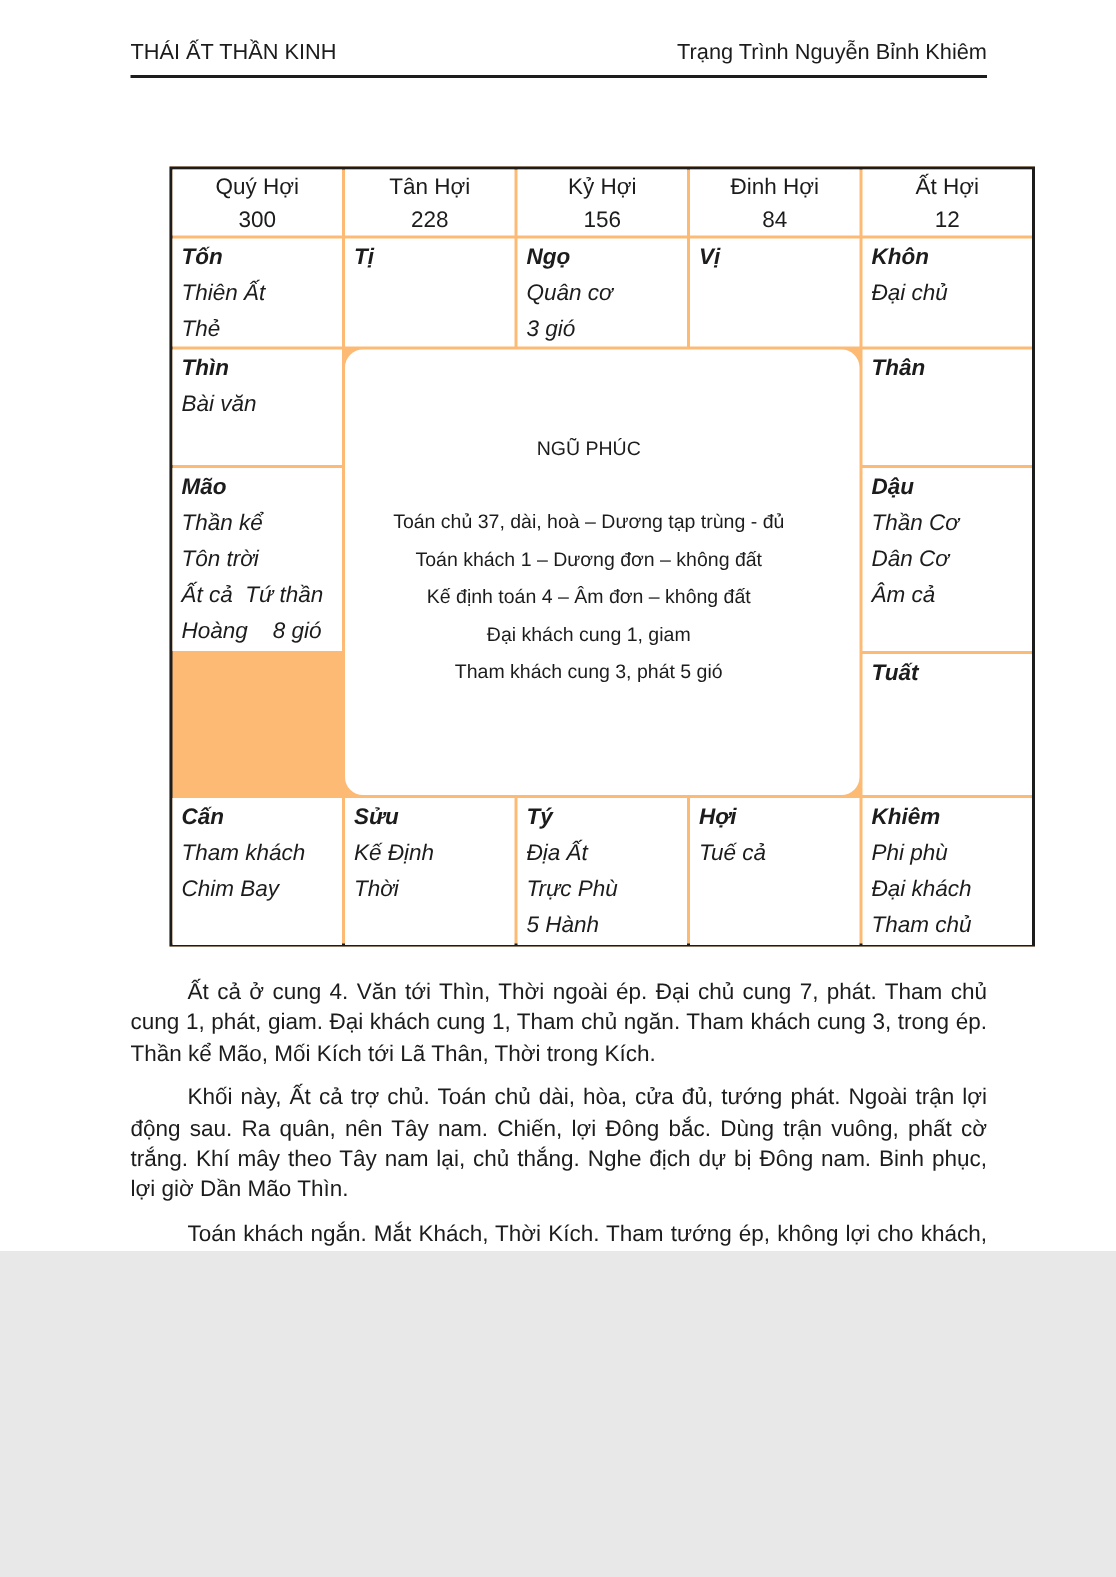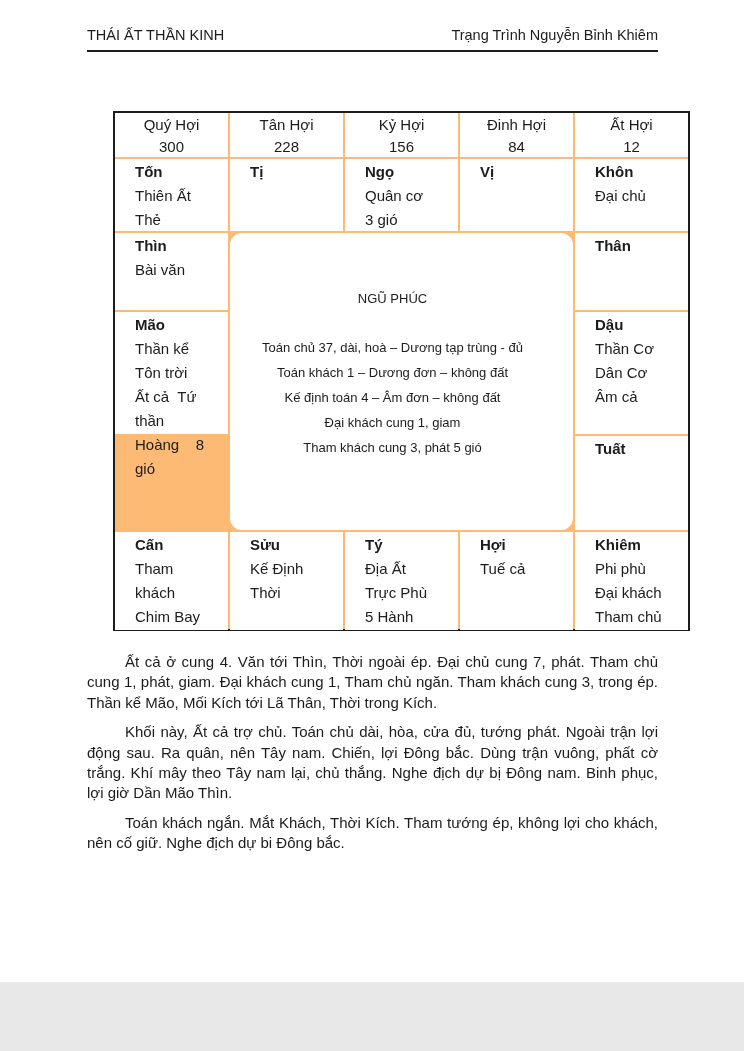--- a/index.html
+++ b/index.html
@@ -1,38 +1,38 @@
 <!DOCTYPE html>
 <html><head>
 <meta charset="utf-8">
 <style>
   html,body{margin:0;padding:0;background:#e8e8e8;}
   .page{
-    position:relative;width:744px;height:982px;background:#ffffff;
+    position:relative;width:744px;height:834px;background:#ffffff;
     font-family:"Liberation Sans",sans-serif;color:#1c1c1c;margin:0 auto;
     overflow:hidden;
   }
   
   .header{
     position:absolute;left:87px;top:27px;width:571px;
     display:flex;justify-content:space-between;align-items:flex-end;
     font-size:14.5px;line-height:17px;padding-bottom:6px;
     border-bottom:2.5px solid #1c1c1c;
   }
   
   .chart{
     position:absolute;left:113px;top:111px;width:577px;height:520px;
     box-sizing:border-box;display:grid;
     grid-template-columns:repeat(5,1fr);
     grid-template-rows:44px 72px 77px 122px 94px 1fr;
     gap:2px;background:#fdba74;border:2px solid #1c1c1c;
   }
   .chart > div{background:#ffffff;box-sizing:border-box;}
   .ycell{text-align:center;font-size:15px;line-height:22px;padding-top:1px;}
-  .cell{padding:1px 20px;font-size:15px;line-height:24px;}
+  .cell{padding:1px 6px;font-size:15px;line-height:24px;font-style:italic;}
   .ct{font-weight:bold;}
   .cl{white-space:pre-wrap;}
   .center-cell{text-align:center;font-size:13px;padding:56px 20px 0 2px;border-radius:12px;}
   .center-cell .ngu-title{line-height:20px;}
   .center-cell .lines{margin-top:26px;}
   .center-cell .lines div{line-height:25px;white-space:nowrap;}
   
   .body-text{
     position:absolute;left:87px;top:652px;width:571px;
     font-size:15px;line-height:20.4px;text-align:justify;

